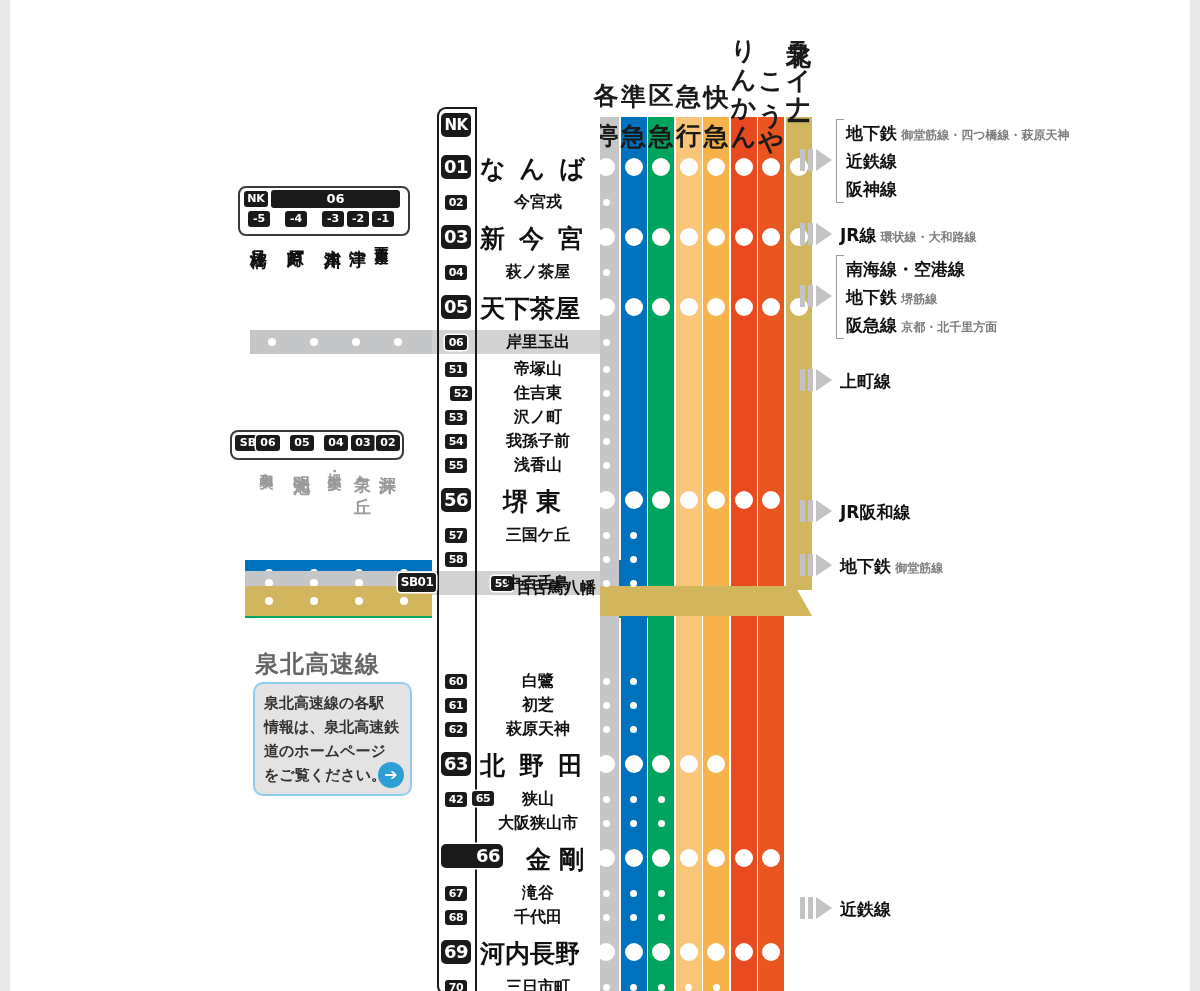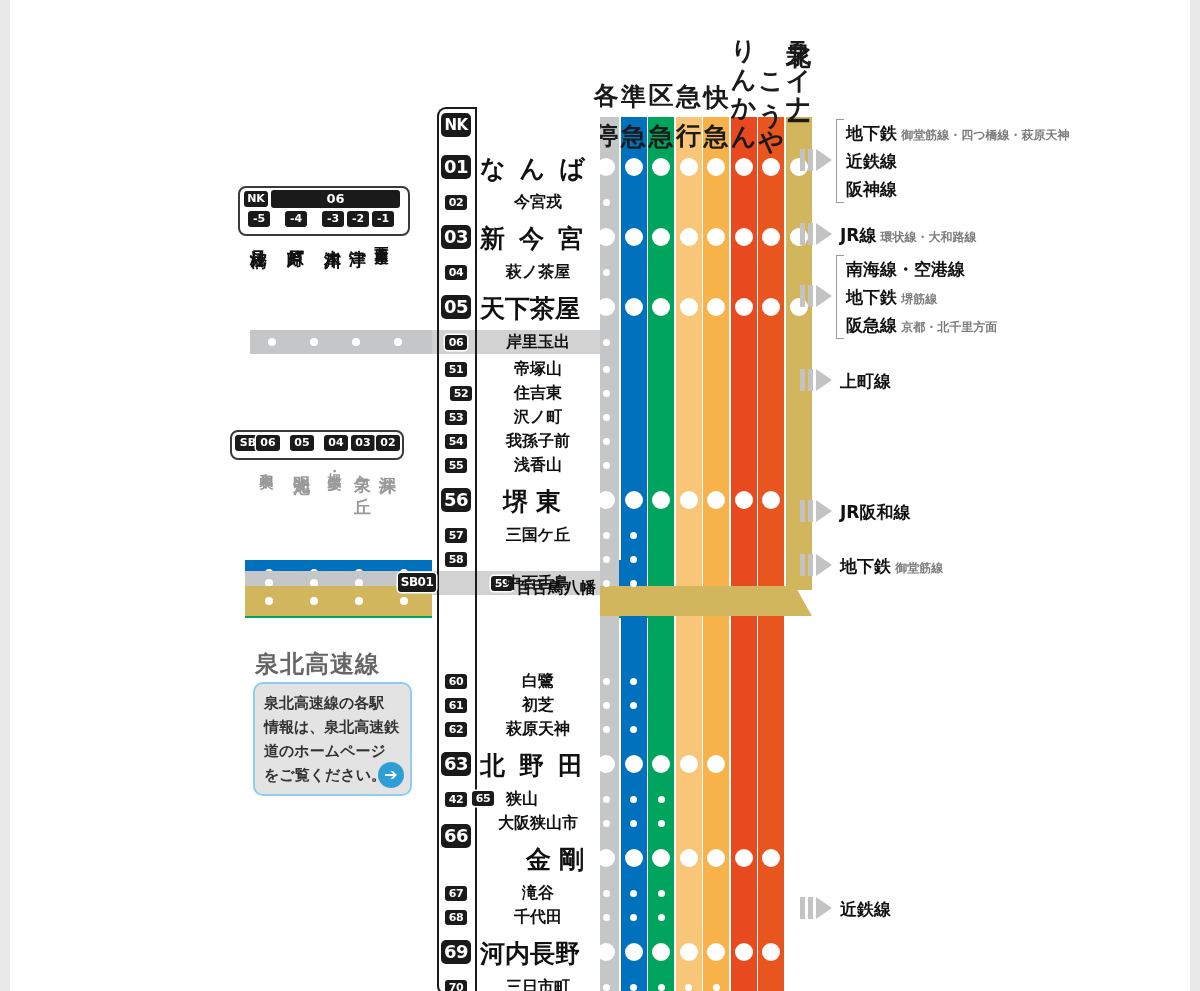--- a/index.html
+++ b/index.html
@@ -194,24 +194,24 @@
       <div class="stn-name min" style="left: 480px; top: 573.4px; width: 116px; text-align: center;">中百舌鳥</div>
       <div class="badge min" style="left: 445px; top: 673.5px;">60</div>
       <div class="stn-name min" style="left: 480px; top: 671.4px; width: 116px; text-align: center;">白鷺</div>
       <div class="badge min" style="left: 445px; top: 697.5px;">61</div>
       <div class="stn-name min" style="left: 480px; top: 695.4px; width: 116px; text-align: center;">初芝</div>
       <div class="badge min" style="left: 445px; top: 721.5px;">62</div>
       <div class="stn-name min" style="left: 480px; top: 719.4px; width: 116px; text-align: center;">萩原天神</div>
       <div class="badge maj" style="left: 441px; top: 752px;">63</div>
       <div class="stn-name maj sp2" style="left: 480px; top: 748.5px; width: 112px; text-align: center;">北野田</div>
       <div class="badge min" style="left: 445px; top: 791.5px;">42</div>
-      <div class="stn-name min" style="left: 464px; top: 789.4px; width: 116px; text-align: center;">狭山</div>
+      <div class="stn-name min" style="left: 480px; top: 789.4px; width: 116px; text-align: center;">狭山</div>
       <div class="badge min" style="left: 445px; top: 791px; margin-left: 27px;">65</div>
       <div class="stn-name min" style="left: 480px; top: 813.4px; width: 116px; text-align: center;">大阪狭山市</div>
-      <div class="badge maj" style="left: 441px; top: 824px;">66</div>
+      <div class="badge maj" style="left: 441px; top: 844px; padding-left: 32px;">66</div>
       <div class="stn-name maj sp1" style="left: 480px; top: 842.5px; width: 112px; text-align: right;">金剛</div>
       <div class="badge min" style="left: 445px; top: 885.5px;">67</div>
       <div class="stn-name min" style="left: 480px; top: 883.4px; width: 116px; text-align: center;">滝谷</div>
       <div class="badge min" style="left: 445px; top: 909.5px;">68</div>
       <div class="stn-name min" style="left: 480px; top: 907.4px; width: 116px; text-align: center;">千代田</div>
       <div class="badge maj" style="left: 441px; top: 940px;">69</div>
       <div class="stn-name maj" style="left: 480px; top: 936.5px; width: 112px; text-align: left;">河内長野</div>
       <div class="badge min" style="left: 445px; top: 979.5px;">70</div>
       <div class="stn-name min" style="left: 480px; top: 977.4px; width: 116px; text-align: center;">三日市町</div>
       <div class="badge" style="left: 398px; top: 573px; width: 38px; height: 19px; line-height: 19px; font-size: 12px; letter-spacing: -0.5px;">SB01</div>

